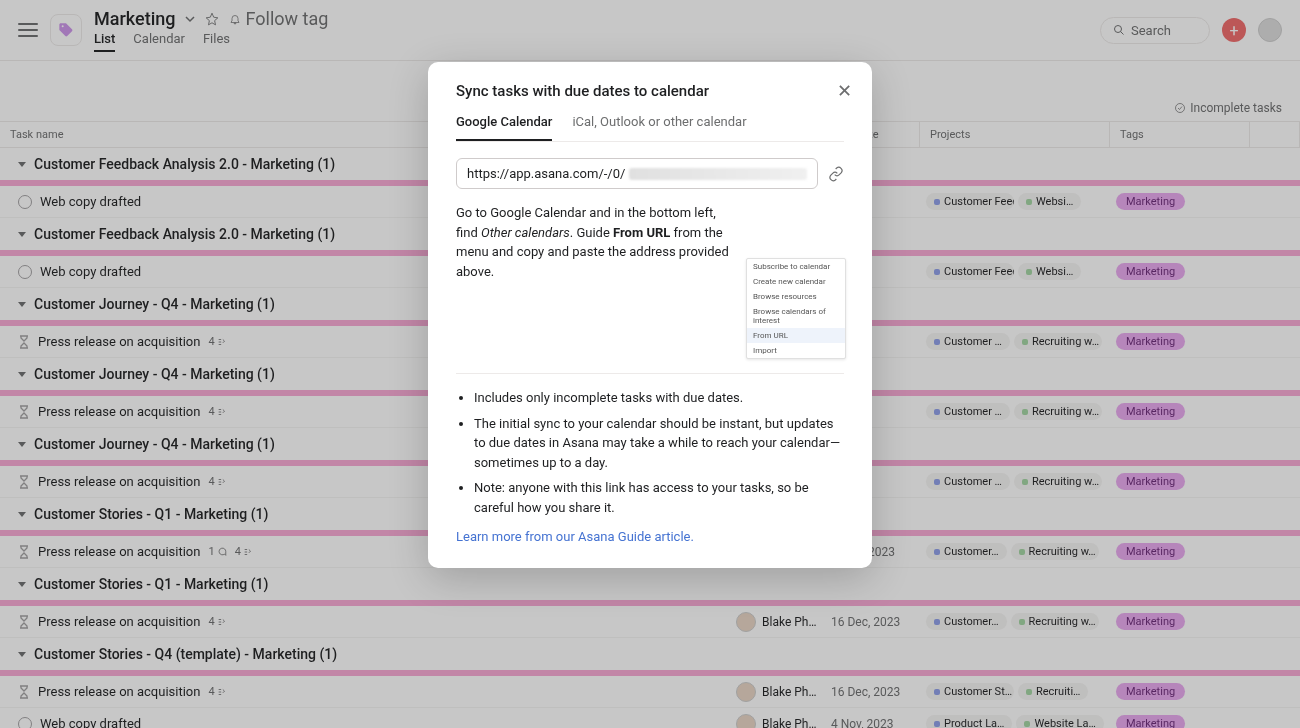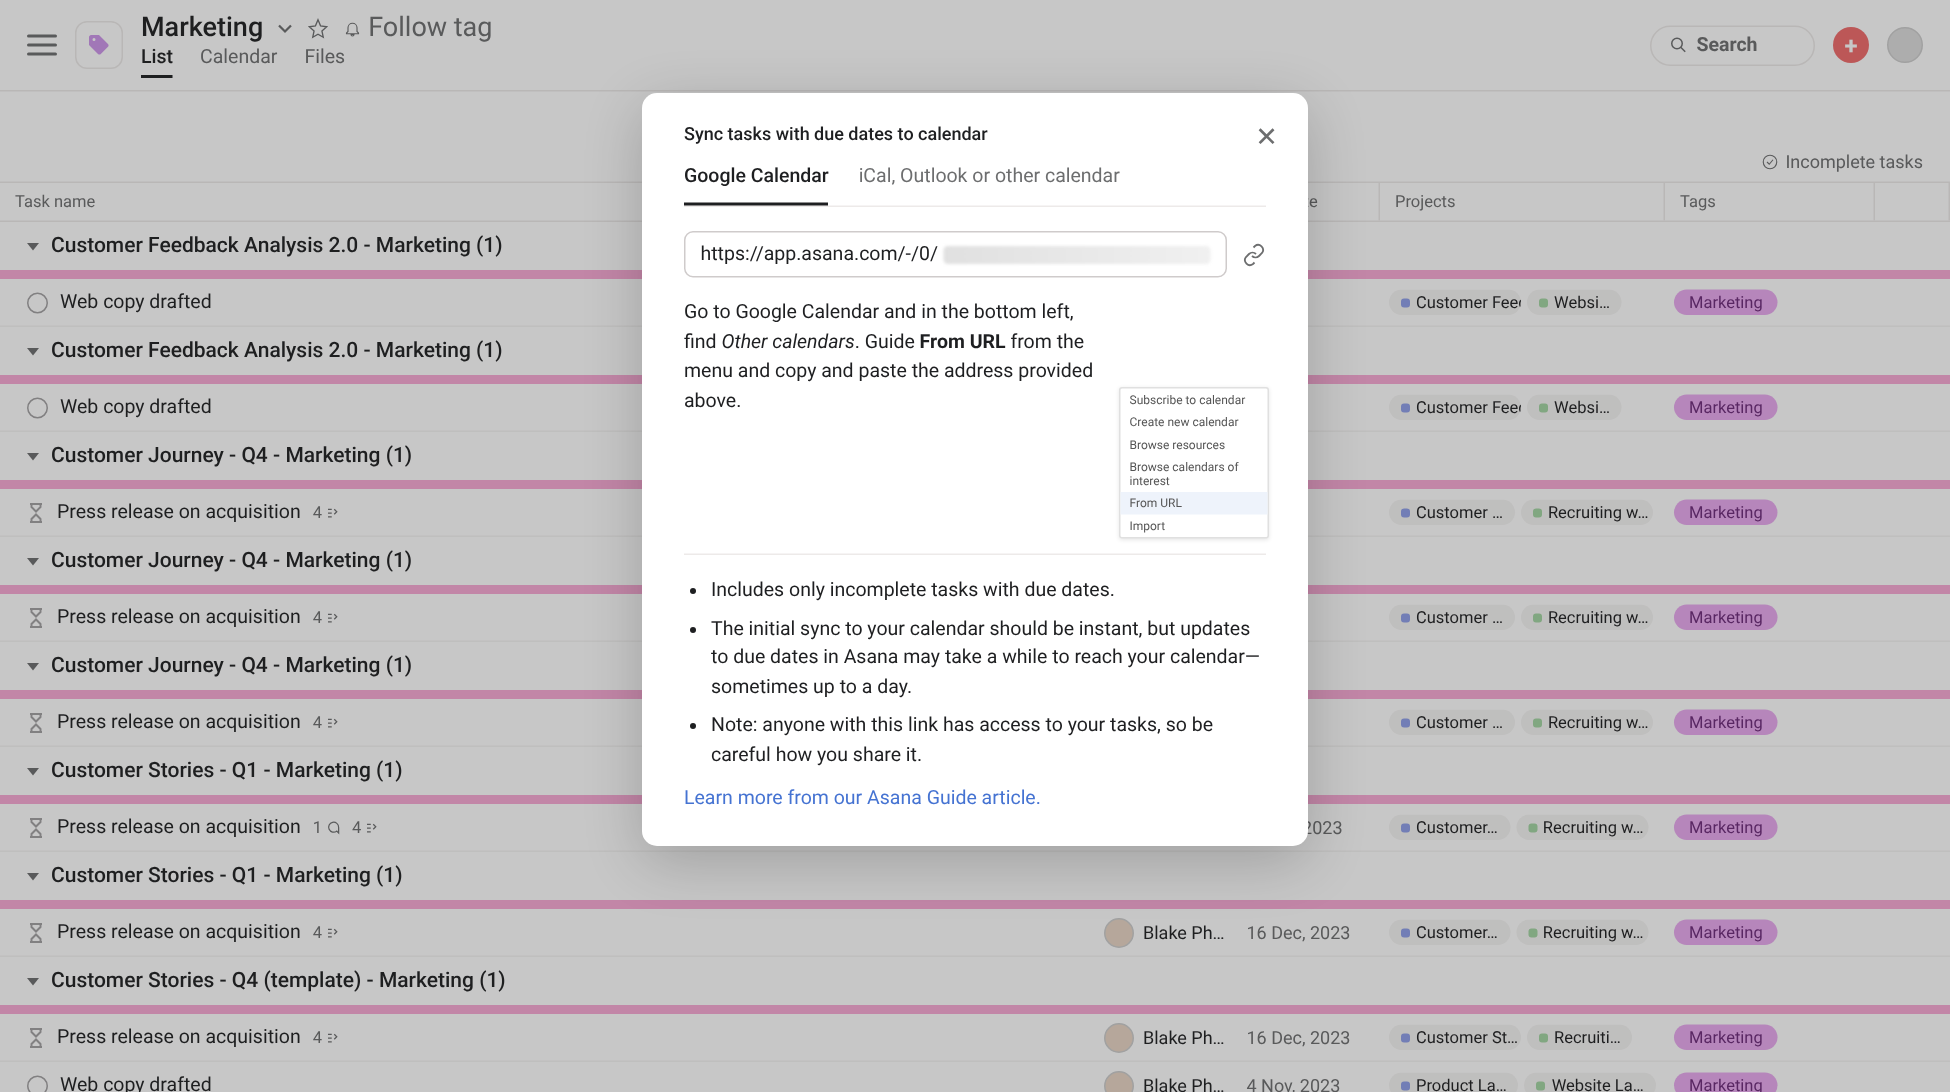--- a/index.html
+++ b/index.html
@@ -9,21 +9,21 @@
 .menu-icon span { height: 2px; background: #6d6e6f; border-radius: 1px; }
 .tag-chip { width: 32px; height: 32px; border: 1px solid #edeae9; border-radius: 8px; display: flex; align-items: center; justify-content: center; }
 .tag-chip svg { fill: #cd95ea; }
 .title-area { display: flex; flex-direction: column; gap: 2px; flex: 1; }
 .title-row { display: flex; align-items: center; gap: 10px; }
 .page-title { font-size: 18px; font-weight: 500; }
 .subtabs { display: flex; gap: 18px; font-size: 13px; }
 .subtab { color: #6d6e6f; cursor: pointer; padding-bottom: 4px; }
 .subtab.active { color: #1e1f21; font-weight: 500; border-bottom: 2px solid #1e1f21; }
 .follow-btn { display: flex; align-items: center; gap: 4px; color: #6d6e6f; font-size: 18px; cursor: pointer; }
-.top-right { margin-left: auto; display: flex; align-items: center; gap: 12px; font-weight: bold; }
+.top-right { margin-left: auto; display: flex; align-items: center; gap: 12px; }
 .search-box { display: flex; align-items: center; gap: 6px; border: 1px solid #edeae9; border-radius: 16px; padding: 5px 12px; width: 110px; color: #6d6e6f; font-size: 13px; }
 .plus-circle { width: 24px; height: 24px; border-radius: 50%; background: #f06a6a; color: #fff; display: flex; align-items: center; justify-content: center; font-size: 16px; cursor: pointer; }
 .avatar { width: 24px; height: 24px; border-radius: 50%; background: #ddd; border: 1px solid #ccc; }
 .meta-row { display: flex; align-items: center; padding: 6px 18px; font-size: 12px; color: #6d6e6f; flex-direction: column; }
 .incomplete-link { margin-left: auto; display: flex; align-items: center; gap: 4px; cursor: pointer; margin-top: 20px; }
 .table-head { display: flex; border-top: 1px solid #edeae9; border-bottom: 1px solid #edeae9; font-size: 11px; color: #6d6e6f; }
 .th { padding: 6px 10px; border-right: 1px solid #edeae9; }
 .th-task { flex: 1; }
 .th-assignee { width: 95px; }
 .th-due { width: 95px; }
@@ -43,21 +43,21 @@
 .cell-assignee span { font-size: 12px; white-space: nowrap; overflow: hidden; text-overflow: ellipsis; }
 .cell-due { width: 95px; font-size: 12px; color: #6d6e6f; padding: 0 6px; }
 .cell-projects { width: 190px; display: flex; gap: 4px; padding: 0 6px; overflow: hidden; }
 .pchip { background: #f5f4f3; border-radius: 10px; padding: 2px 8px; font-size: 11px; display: flex; align-items: center; gap: 4px; white-space: nowrap; overflow: hidden; text-overflow: ellipsis; max-width: 88px; }
 .pchip .dot { width: 6px; height: 6px; border-radius: 2px; flex-shrink: 0; }
 .cell-tags { width: 140px; padding: 0 6px; }
 .tag-pill { background: #e8a9ef; color: #6d2a7a; border-radius: 10px; padding: 2px 10px; font-size: 11px; display: inline-block; }
 .cell-add { width: 50px; }
 .overlay { position: absolute; inset: 0; background: rgba(30,31,33,0.25); display: flex; align-items: flex-start; justify-content: center; padding-top: 62px; }
 .modal { background: #fff; border-radius: 10px; width: 444px; padding: 20px 28px 24px; box-shadow: 0 10px 40px rgba(0,0,0,0.2); position: relative; }
-.modal-title { font-size: 12px; font-weight: 500; margin-bottom: 14px; }
+.modal-title { font-size: 15px; font-weight: 500; margin-bottom: 14px; }
 .close-x { position: absolute; top: 18px; right: 20px; font-size: 18px; color: #6d6e6f; cursor: pointer; }
 .modal-tabs { display: flex; gap: 20px; border-bottom: 1px solid #edeae9; font-size: 13px; margin-bottom: 16px; }
 .modal-tab { padding-bottom: 10px; color: #6d6e6f; cursor: pointer; }
 .modal-tab.active { color: #1e1f21; font-weight: 500; border-bottom: 2px solid #1e1f21; }
 .url-row { display: flex; align-items: center; gap: 10px; margin-bottom: 14px; }
 .url-input { flex: 1; border: 1px solid #cfcbcb; border-radius: 6px; padding: 7px 10px; font-size: 13px; display: flex; align-items: center; }
 .url-input .blur { flex: 1; height: 12px; background: linear-gradient(90deg, #e0e0e0, #f0f0f0); border-radius: 3px; margin-left: 4px; filter: blur(1px); }
 .copy-ic { color: #6d6e6f; cursor: pointer; }
 .instr { font-size: 13px; line-height: 1.5; margin-bottom: 8px; padding-right: 110px; }
 .instr em { font-style: italic; }

